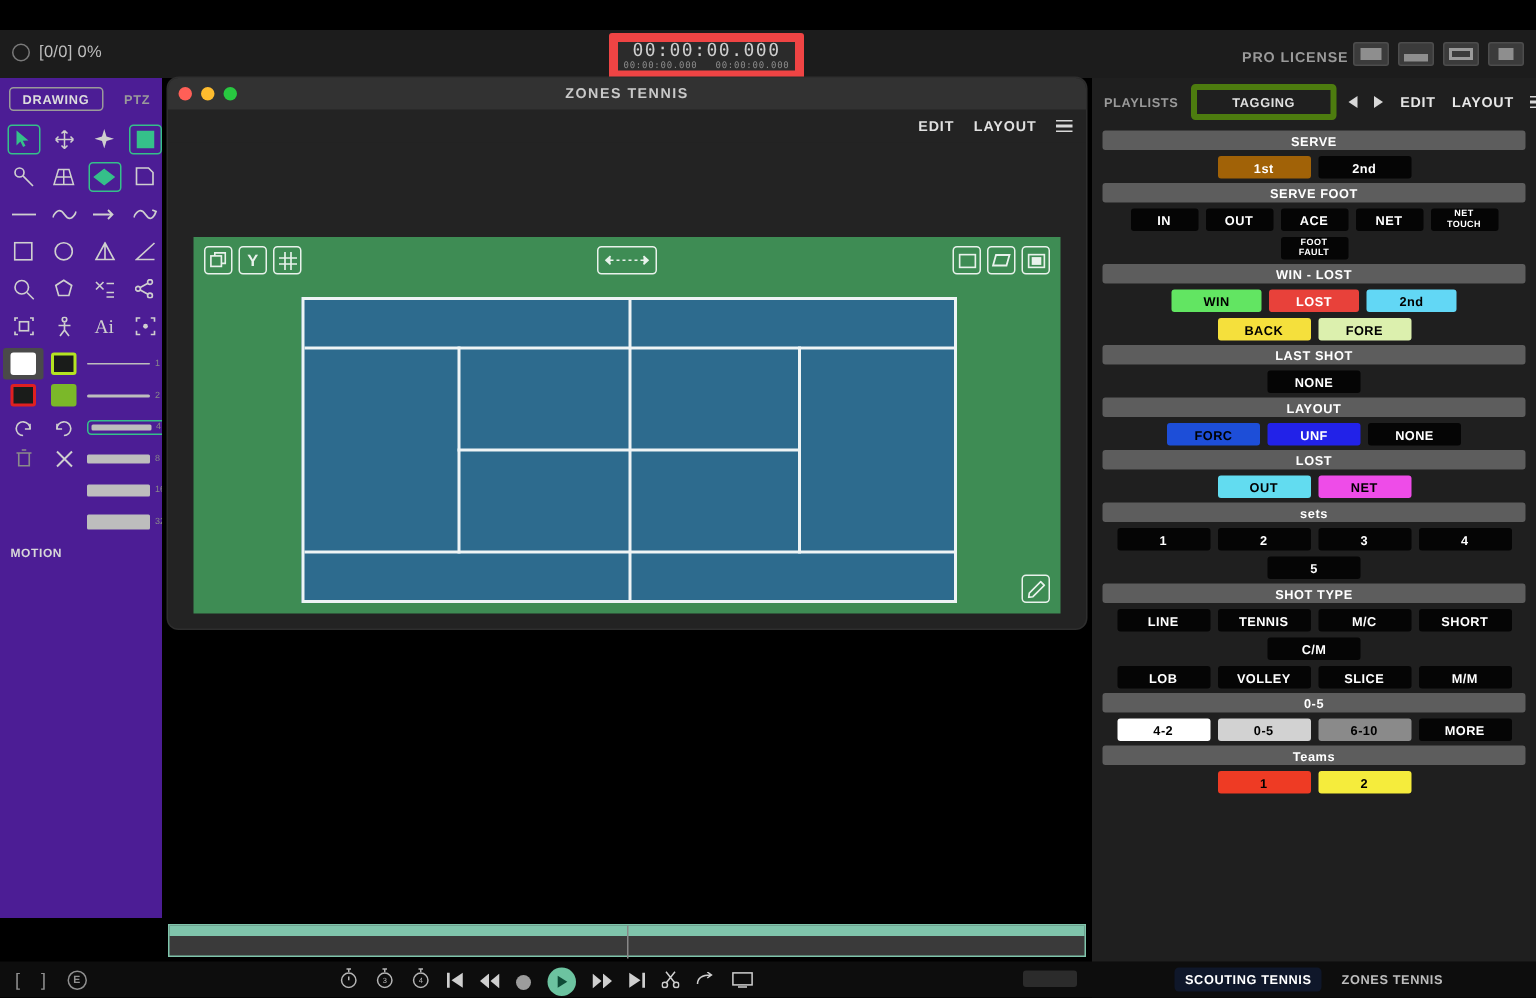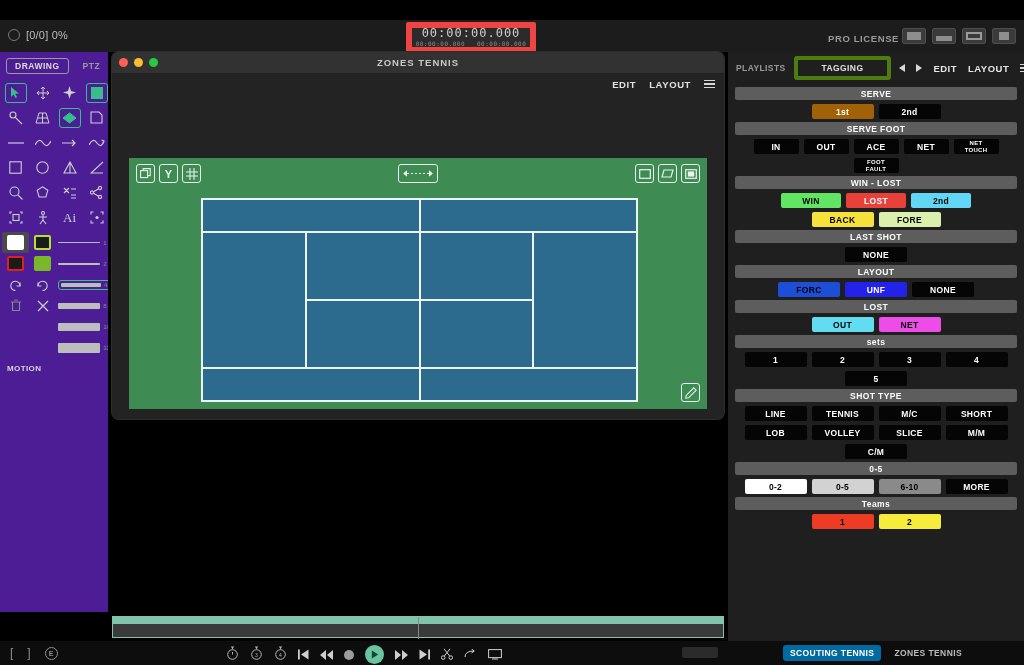--- a/index.html
+++ b/index.html
@@ -189,21 +189,21 @@
     display: flex; align-items: center; justify-content: center; flex-direction: column;
     font-size: 8.5px; font-weight: bold; color: #fff; letter-spacing: .3px; padding: 0 5px;
   }
   .tbtn.two { line-height: 7px; font-size: 6px; }
   .tbtn.two b { display:block; font-weight: bold; }
   .rp-tabs {
     position: absolute; left: 0; bottom: 0; width: 296px; height: 24px;
     display: flex; align-items: center; justify-content: center; gap: 6px; background: #0d0d0d;
   }
   .rp-tab { font-size: 8.5px; font-weight: bold; color: #bdbdbd; letter-spacing: .4px; padding: 3px 7px; border-radius: 3px; }
-  .rp-tab.active { background: #0369a1; color: #fff; }
+  .rp-tab.active { background: #0f172a; color: #fff; }
 </style>
 </head>
 <body>
 
 <div class="topbar">
   <div class="topbar-black"></div>
 
   <div class="progress-chip">
     <span class="ring"></span>
     <span>[0/0] 0%</span>
@@ -758,33 +758,33 @@
       <div class="sec-head">
         <span>SHOT TYPE</span>
       </div>
       <div class="btn-row">
         <div class="tbtn" style="background: rgb(5, 5, 5); color: rgb(255, 255, 255); min-width: 62px;">LINE</div>
         <div class="tbtn" style="background: rgb(5, 5, 5); color: rgb(255, 255, 255); min-width: 62px;">TENNIS</div>
         <div class="tbtn" style="background: rgb(5, 5, 5); color: rgb(255, 255, 255); min-width: 62px;">M/C</div>
         <div class="tbtn" style="background: rgb(5, 5, 5); color: rgb(255, 255, 255); min-width: 62px;">SHORT</div>
       </div>
       <div class="btn-row">
+        <div class="tbtn" style="background: rgb(5, 5, 5); color: rgb(255, 255, 255); min-width: 62px;">C/M</div>
+      </div>
+      <div class="btn-row">
         <div class="tbtn" style="background: rgb(5, 5, 5); color: rgb(255, 255, 255); min-width: 62px;">LOB</div>
         <div class="tbtn" style="background: rgb(5, 5, 5); color: rgb(255, 255, 255); min-width: 62px;">VOLLEY</div>
         <div class="tbtn" style="background: rgb(5, 5, 5); color: rgb(255, 255, 255); min-width: 62px;">SLICE</div>
         <div class="tbtn" style="background: rgb(5, 5, 5); color: rgb(255, 255, 255); min-width: 62px;">M/M</div>
       </div>
-      <div class="btn-row">
-        <div class="tbtn" style="background: rgb(5, 5, 5); color: rgb(255, 255, 255); min-width: 62px;">C/M</div>
-      </div>
       <div class="sec-head">
         <span>0-5</span>
       </div>
       <div class="btn-row">
-        <div class="tbtn" style="background: rgb(255, 255, 255); color: rgb(0, 0, 0); min-width: 62px;">0-2</div>
+        <div class="tbtn" style="background: rgb(255, 255, 255); color: rgb(0, 0, 0); min-width: 62px;">4-2</div>
         <div class="tbtn" style="background: rgb(210, 210, 210); color: rgb(0, 0, 0); min-width: 62px;">0-5</div>
         <div class="tbtn" style="background: rgb(138, 138, 138); color: rgb(0, 0, 0); min-width: 62px;">6-10</div>
         <div class="tbtn" style="background: rgb(5, 5, 5); color: rgb(255, 255, 255); min-width: 62px;">MORE</div>
       </div>
       <div class="sec-head">
         <span>Teams</span>
       </div>
       <div class="btn-row">
         <div class="tbtn" style="background: rgb(238, 59, 36); color: rgb(0, 0, 0); min-width: 62px;">1</div>
         <div class="tbtn" style="background: rgb(245, 236, 60); color: rgb(0, 0, 0); min-width: 62px;">2</div>

